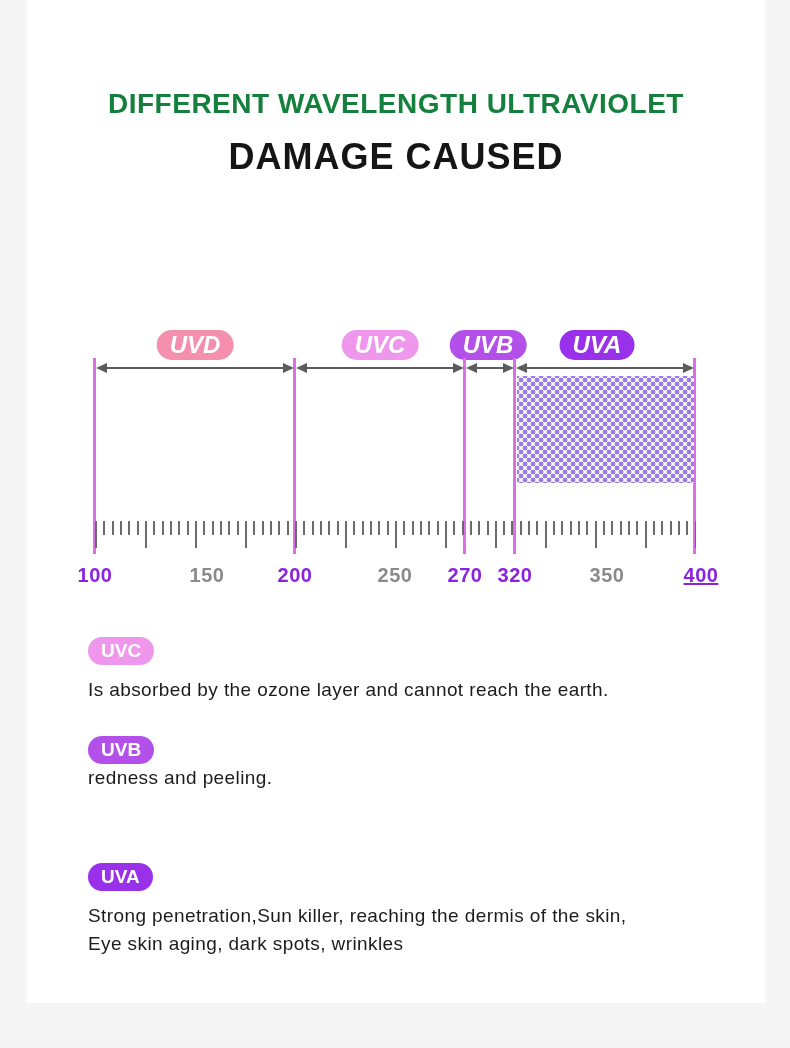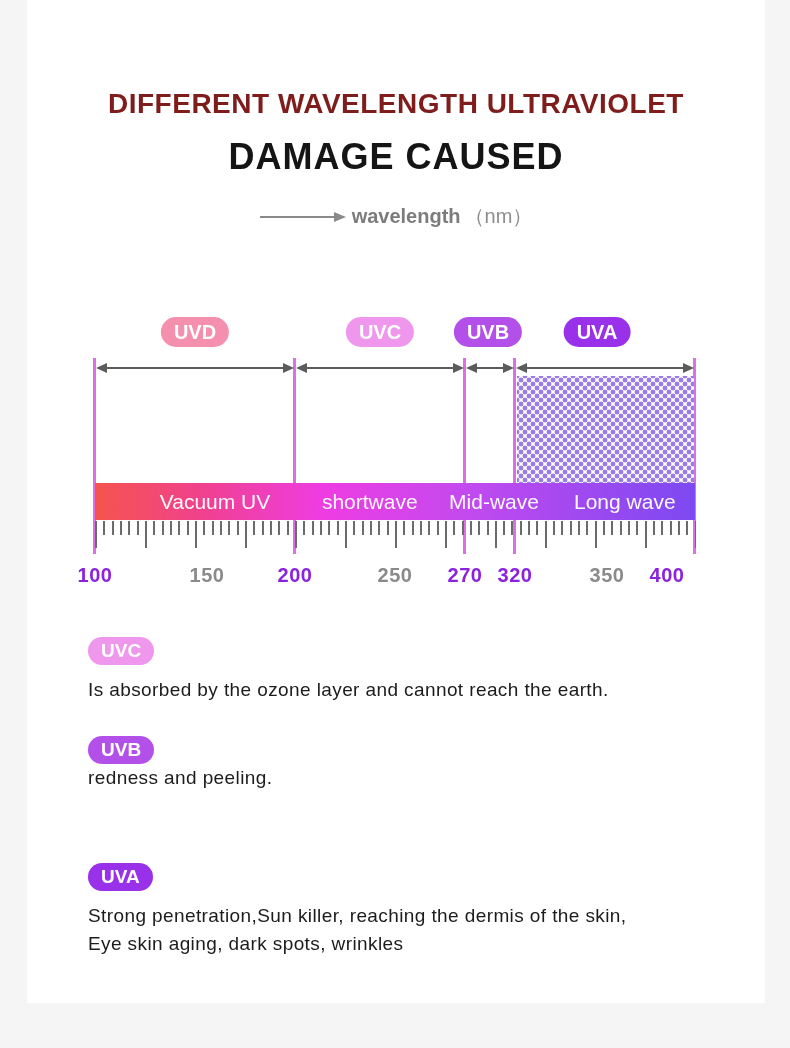--- a/index.html
+++ b/index.html
@@ -1,36 +1,36 @@
 <!DOCTYPE html>
 <html><head>
 <meta charset="utf-8">
 <style>
   html,body{margin:0;padding:0;background:#f5f5f6;font-family:"Liberation Sans",sans-serif;}
   .stage{position:relative;width:790px;height:1048px;background:#f5f5f6;overflow:hidden;}
   .card{position:absolute;left:27px;top:0;width:738px;height:1003px;background:#ffffff;}
 
   
   .title1{position:absolute;left:0;top:88px;width:738px;text-align:center;
-          font-size:28px;font-weight:bold;color:#7f1d1d;letter-spacing:.5px;}
+          font-size:28px;font-weight:bold;color:#15803d;letter-spacing:.5px;}
   .title2{position:absolute;left:0;top:136px;width:738px;text-align:center;
           font-size:36px;font-weight:bold;color:#151515;letter-spacing:1px;}
 
   
   .wl-row{position:absolute;left:0;top:203px;width:738px;display:flex;
           align-items:center;justify-content:center;color:#7c7c7c;}
   .wl-line{width:74px;height:2px;background:#8a8a8a;}
   .wl-head{width:0;height:0;border-top:5px solid transparent;border-bottom:5px solid transparent;
            border-left:12px solid #8a8a8a;margin-right:6px;}
   .wl-label{font-size:20px;font-weight:bold;color:#7c7c7c;}
   .wl-unit{font-size:20px;color:#8d8d8d;margin-left:4px;}
 
   
-  .badge{position:absolute;top:317px;height:30px;line-height:30px;padding:0 13px;
-         border-radius:15px;color:#fff;font-size:20px;font-weight:bold;transform:translateX(-50%);}
+  .badge{position:absolute;top:330px;height:30px;line-height:30px;padding:0 13px;
+         border-radius:15px;color:#fff;font-size:24px;font-weight:bold;transform:translateX(-50%);font-style:italic;}
   .b-uvd{background:#f48fae;left:168px;}
   .b-uvc{background:#ef97ed;left:353px;}
   .b-uvb{background:#b350ea;left:461px;}
   .b-uva{background:#9930ea;left:570px;}
 
   .vline{position:absolute;top:358px;width:3px;height:196px;background:#dc6fe6;}
   .vl0{left:66px;} .vl1{left:266px;} .vl2{left:436px;} .vl3{left:486px;} .vl4{left:666px;}
 
   .seg{position:absolute;top:362px;height:12px;display:flex;align-items:center;}
   .seg .ah-l{width:0;height:0;border-top:5px solid transparent;border-bottom:5px solid transparent;
@@ -55,45 +55,39 @@
   .ruler{position:absolute;left:68px;top:521px;width:601px;height:30px;}
   .ticks-short{position:absolute;left:0;top:0;width:100%;height:14px;
     background:repeating-linear-gradient(to right,#6b6b6b 0,#6b6b6b 2px,transparent 2px,transparent 8.33px);}
   .ticks-tall{position:absolute;left:0;top:0;width:100%;height:27px;
     background:repeating-linear-gradient(to right,#6b6b6b 0,#6b6b6b 2px,transparent 2px,transparent 50px);}
 
   .tickline{position:absolute;top:564px;transform:translateX(-50%);
     font-size:20px;font-weight:bold;letter-spacing:.5px;}
   .t-purple{color:#8b22dd;} .t-gray{color:#8a8a8a;margin-left:12px;}
   .tl0{left:68px;} .tl1{left:168px;} .tl2{left:268px;} .tl3{left:356px;}
-  .tl4{left:438px;} .tl5{left:488px;} .tl6{left:568px;} .tl7{left:640px;}
+  .tl4{left:438px;} .tl5{left:488px;} .tl6{left:568px;} .tl7{left:674px;text-decoration:underline;}
 
   
   .section{position:absolute;left:61px;width:640px;}
   .sec-uvc{top:637px;} .sec-uvb{top:736px;} .sec-uva{top:863px;}
   .sec-badge{display:inline-block;height:28px;line-height:28px;padding:0 13px;border-radius:14px;
     color:#fff;font-size:19px;font-weight:bold;}
   .g-uvc{background:#ef97ed;} .g-uvb{background:#b350ea;} .g-uva{background:#9930ea;}
   .sec-text{margin-top:11px;font-size:19px;color:#1c1c1c;letter-spacing:.4px;line-height:28px;}
 </style>
 </head>
 <body>
 
 <div class="stage">
   <div class="card">
 
     <div class="title1">DIFFERENT WAVELENGTH ULTRAVIOLET</div>
     <div class="title2">DAMAGE CAUSED</div>
 
-    <div class="wl-row">
-      <span class="wl-line"></span>
-      <span class="wl-head"></span>
-      <span class="wl-label">wavelength</span>
-      <span class="wl-unit">（nm）</span>
-    </div>
 
     <div class="badge b-uvd">UVD</div>
     <div class="badge b-uvc">UVC</div>
     <div class="badge b-uvb">UVB</div>
     <div class="badge b-uva">UVA</div>
 
     <div class="vline vl0"></div>
     <div class="vline vl1"></div>
     <div class="vline vl2"></div>
     <div class="vline vl3"></div>
@@ -115,26 +109,20 @@
       <span class="ah-r"></span>
     </div>
     <div class="seg s3">
       <span class="ah-l"></span>
       <span class="shaft"></span>
       <span class="ah-r"></span>
     </div>
 
     <div class="uva-dots"></div>
 
-    <div class="specbar">
-      <span class="bar-label bl0">Vacuum UV</span>
-      <span class="bar-label bl1">shortwave</span>
-      <span class="bar-label bl2">Mid-wave</span>
-      <span class="bar-label bl3">Long wave</span>
-    </div>
 
     <div class="ruler">
       <div class="ticks-short"></div>
       <div class="ticks-tall"></div>
     </div>
 
     <div class="tickline t-purple tl0">100</div>
     <div class="tickline t-gray tl1">150</div>
     <div class="tickline t-purple tl2">200</div>
     <div class="tickline t-gray tl3">250</div>

